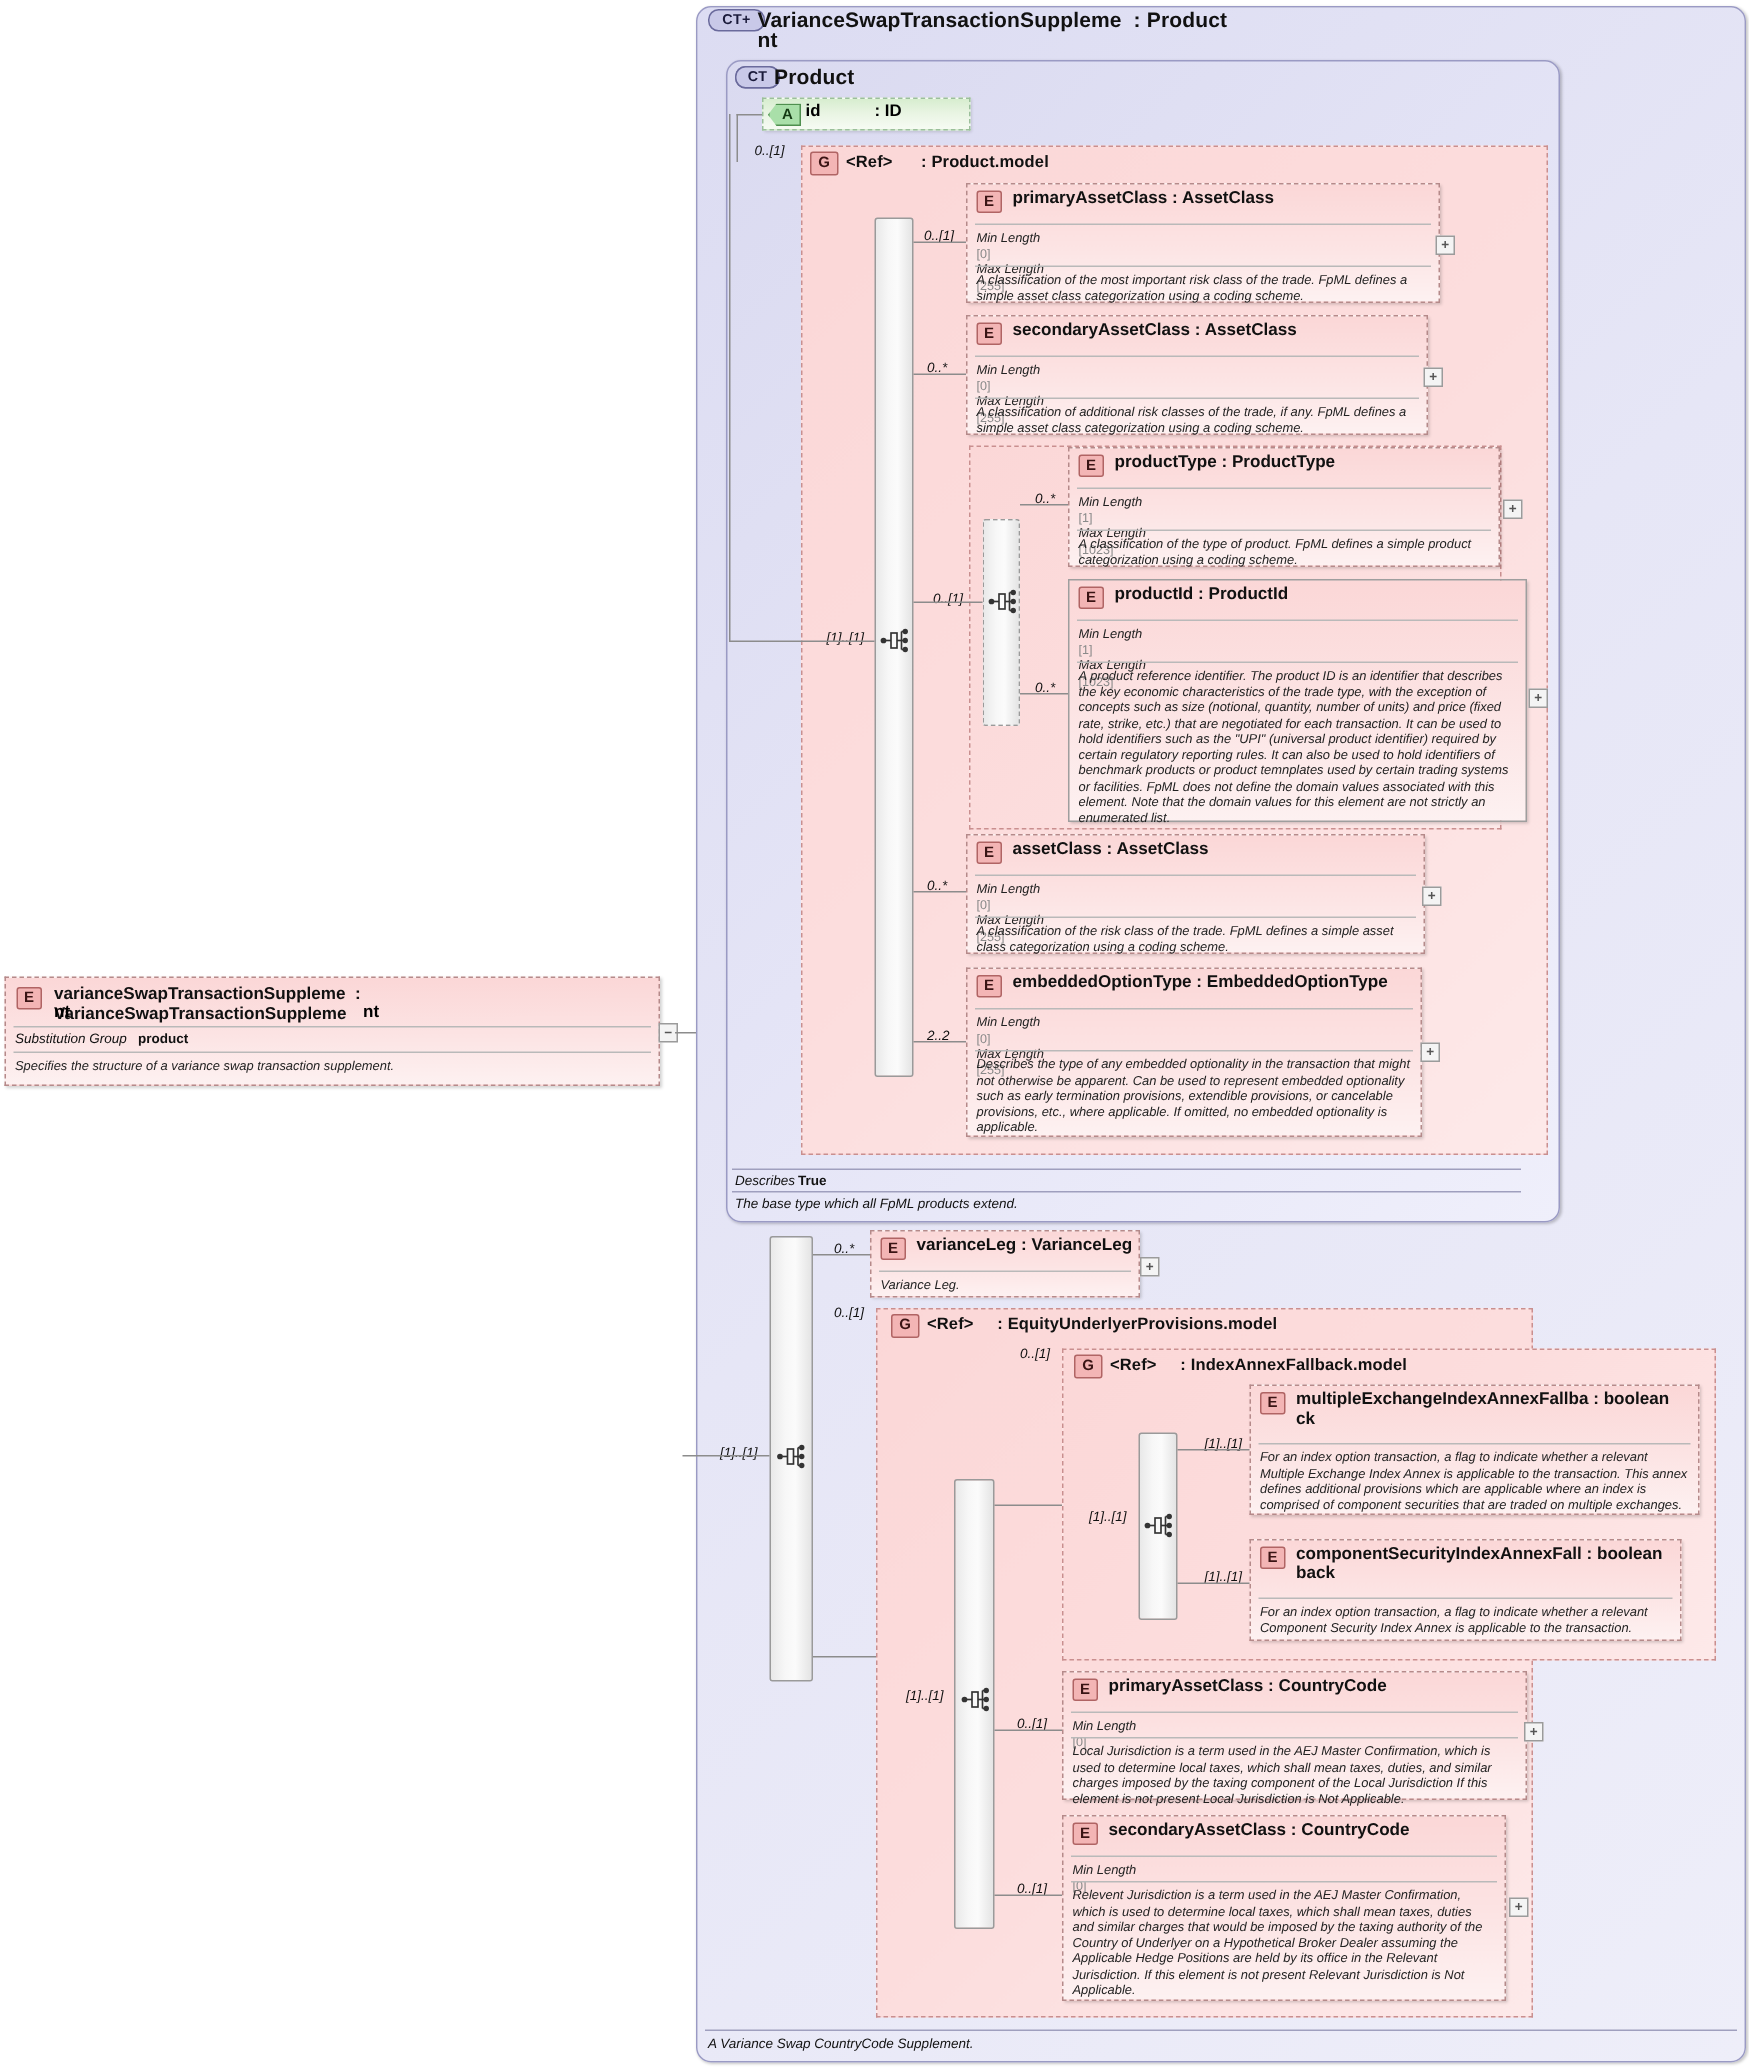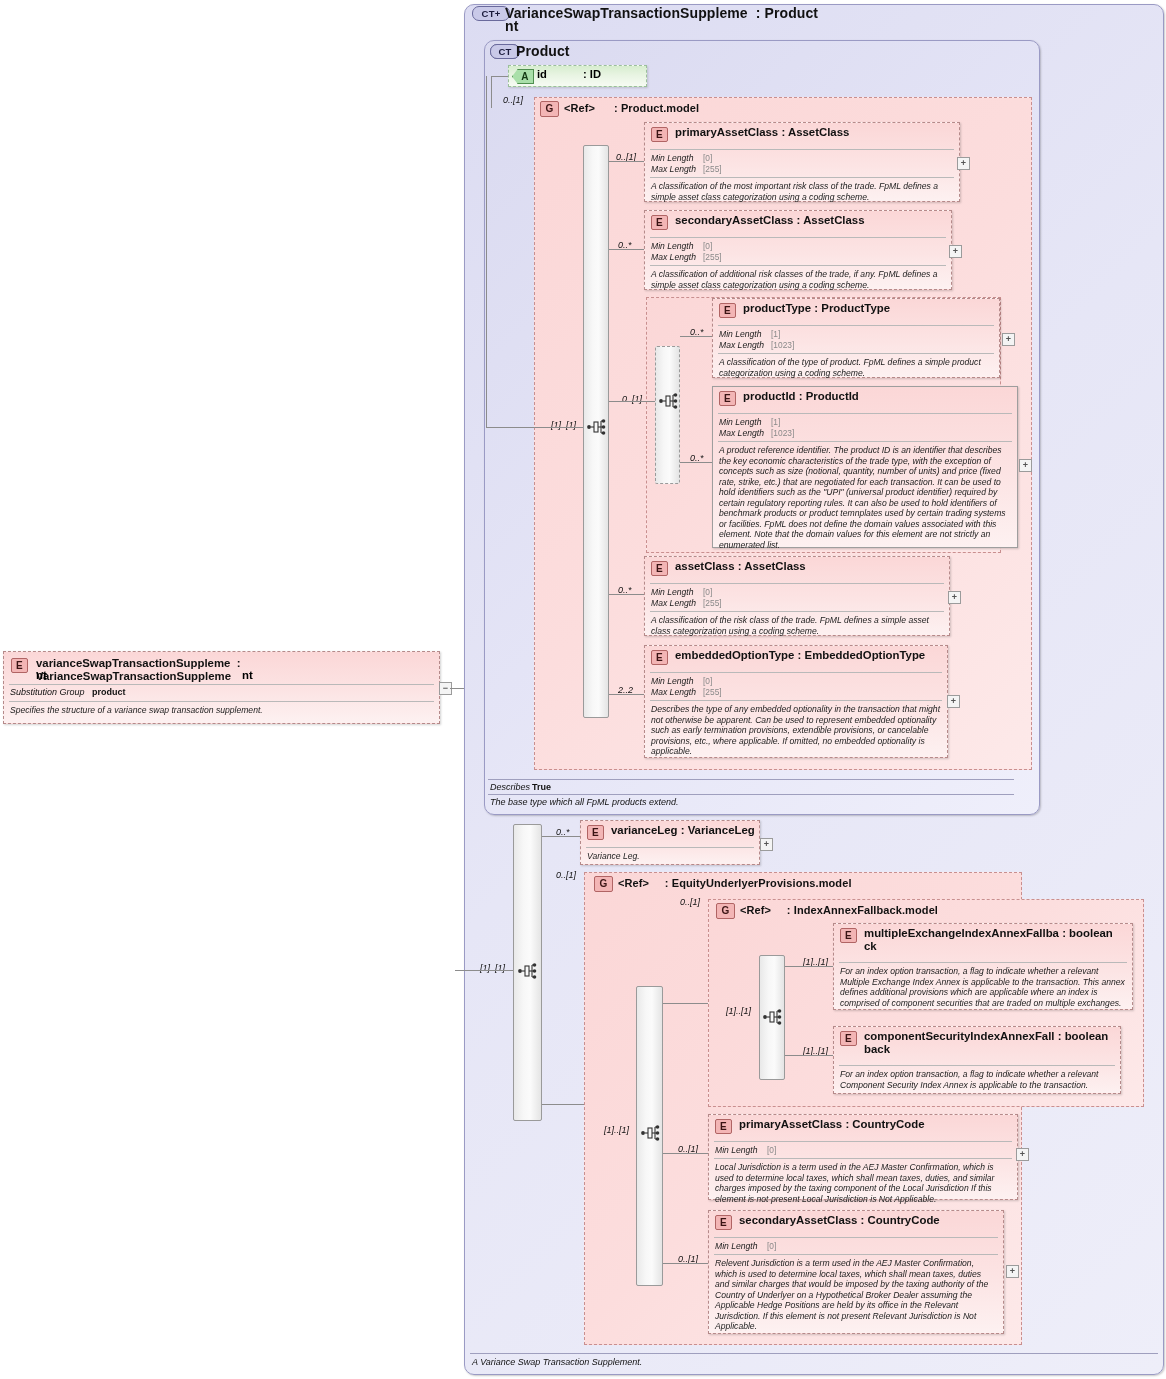--- a/index.html
+++ b/index.html
@@ -78,21 +78,21 @@
   }
   .el-badge{position:absolute;left:6px;top:3px;}
   .el-rule{
     position:absolute; left:5px; right:5px; height:1px; background:#b9b9b9;
   }
   .facets{
     position:absolute; left:6px; font-style:italic; font-size:8.6px;
     color:#222; line-height:10.6px;
   }
   .facets .fval{font-style:normal;color:#8a8a8a;font-size:8.4px;}
-  .facet-row{display:flex;}
+  .facet-row{display:flex;flex-direction:column;}
   .facet-label{width:52px;display:inline-block;}
   .doc{
     position:absolute; left:6px; right:6px;
     font-style:italic; font-size:8.6px; color:#222; line-height:10.5px;
   }
 
   
   .attr{
     border:1px dashed #9bbf9b;
     background:linear-gradient(180deg,#d7edcf 0%,#e8f4e2 45%,#f6fbf3 100%);
@@ -150,21 +150,21 @@
       <span>+</span>
   </div>
   <div class="hdr-title" style="left:505px;top:7px;">
     <span>VarianceSwapTransactionSuppleme</span>
     &nbsp;<span>:</span>
     <span>Product</span>
   </div>
   <div class="hdr-title" style="left:505px;top:20px;">nt</div>
 
   <div class="strip-rule" style="left:470px;top:1353px;width:688px;"></div>
-  <div class="strip-label" style="left:472px;top:1357px;">A Variance Swap Transaction Supplement.</div>
+  <div class="strip-label" style="left:472px;top:1357px;">A Variance Swap CountryCode Supplement.</div>
 
   <div class="abs ct-inner" style="left:484px;top:40px;width:556px;height:775px;"></div>
   <div class="abs badge badge-ct" style="left:490px;top:44px;"></div>
   <div class="abs badge badge-ct" style="left:490px;top:44px;">
     <span>CT</span>
   </div>
   <div class="hdr-title" style="left:516px;top:45px;">Product</div>
 
   <div class="strip-rule" style="left:488px;top:779px;width:526px;"></div>
   <div class="sg-label" style="left:490px;top:782px;">Describes</div>

